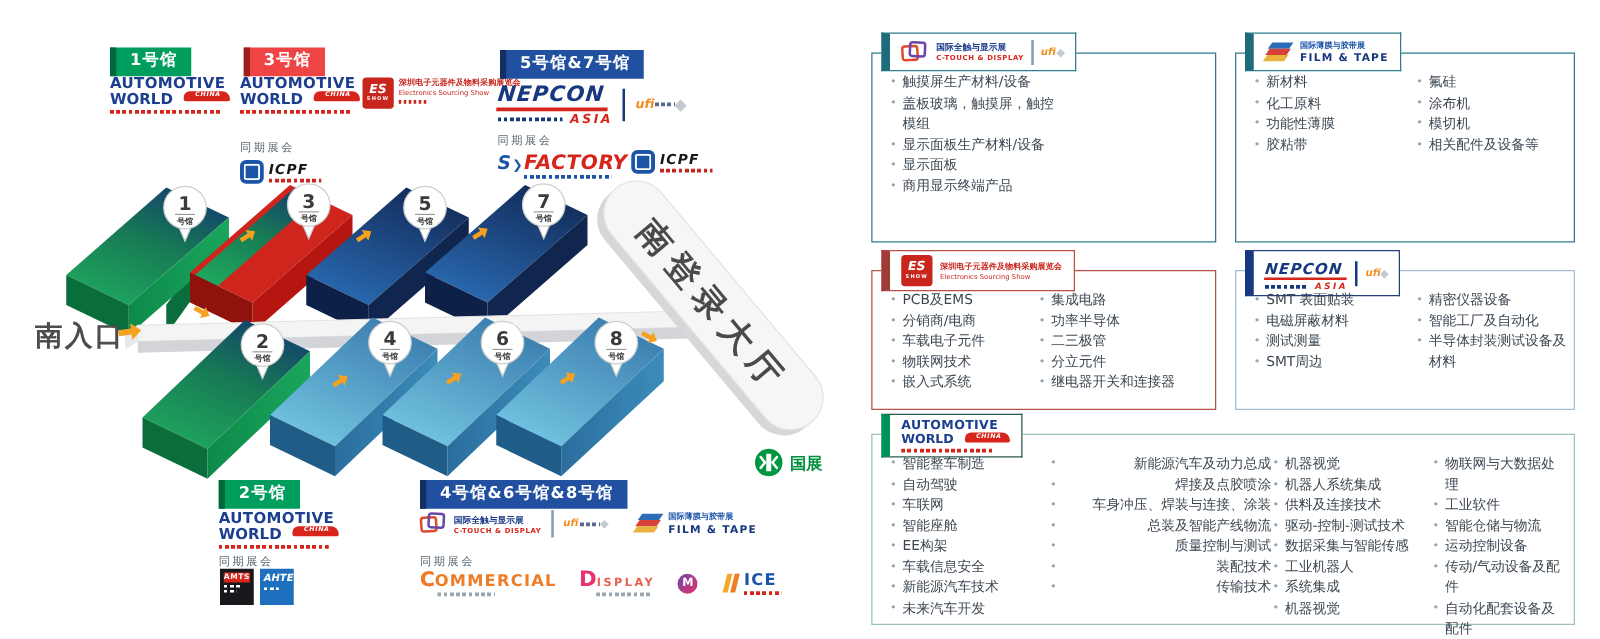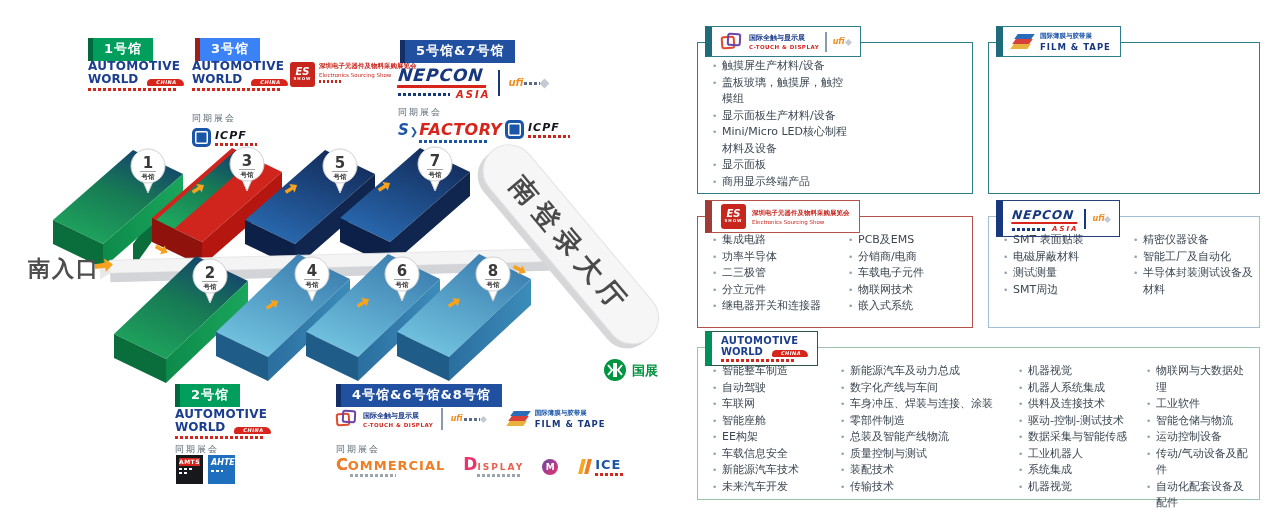--- a/index.html
+++ b/index.html
@@ -5,29 +5,29 @@
   * { box-sizing: border-box; margin: 0; padding: 0; }
   html,body { background:#fff; }
   body { font-family: "DejaVu Sans", "Liberation Sans", sans-serif; }
   #stage { position:relative; width:1280px; height:511px; background:#fff; overflow:hidden; }
 
   
   .badge { position:absolute; color:#fff; font-weight:bold; font-size:13px;
            padding:3px 11px 4px; line-height:1.2; white-space:nowrap;
            border-left:5px solid; letter-spacing:1px; }
   .badge.green { background:#009e5c; border-color:#00683d; }
-  .badge.red   { background:#3b82f6; border-color:#9c1f1a; }
+  .badge.red   { background:#ef4444; border-color:#9c1f1a; }
   .badge.blue  { background:#2150a0; border-color:#142f66; }
 
   
   .abs { position:absolute; }
   .microbar { height:3px; background:repeating-linear-gradient(90deg, currentColor 0 3px, transparent 3px 5px); }
 
   .aw-logo .aw-l1 { font-size:12px; font-weight:900; color:#1c3e8e; letter-spacing:.3px; line-height:1.1; }
-  .aw-logo .aw-l2 { display:flex; align-items:flex-end; gap:9px; font-size:12px; font-weight:900; color:#1c3e8e; line-height:1.1; }
+  .aw-logo .aw-l2 { display:flex; align-items:flex-start; gap:9px; font-size:12px; font-weight:900; color:#1c3e8e; line-height:1.1; }
   .aw-vehicle { background:#d8251c; color:#fff; font-size:5px; font-style:italic; font-weight:bold;
                 padding:1px 7px 1px 9px; border-radius:6px 8px 2px 2px; letter-spacing:.5px; }
   .aw-tag { color:#d8251c; width:88px; margin-top:2px; }
   .aw-logo.small .aw-l1 { font-size:10px; }
   .aw-logo.small .aw-l2 { font-size:10px; }
   .aw-logo.small .aw-tag { width:74px; }
 
   .grp-label { position:absolute; font-size:9px; color:#5a6a75; letter-spacing:2px; }
 
   .es-logo { display:flex; gap:4px; align-items:flex-start; }
@@ -503,66 +503,79 @@
       <span class="ufi small">
         <span class="ufi-text">ufi</span>
         <span class="ufi-diamond"></span>
       </span>
     </div>
     <div class="panel-body">
       <ul style="width:136px;">
           <li>触摸屏生产材料/设备</li>
           <li>盖板玻璃，触摸屏，触控模组</li>
           <li>显示面板生产材料/设备</li>
-          <li>Mini/Micro LED核心制程材料及设备</li>
           <li>显示面板</li>
           <li>商用显示终端产品</li>
         </ul>
     </div>
   </div>
 
   <div class="panel p-teal" style="left:988px; top:42px; width:272px; height:152px;">
     <div class="panel-header">
       <span class="ft-icon">
           <i class="a"></i>
           <i class="b"></i>
           <i class="c"></i>
         </span>
       <span>
         <div class="ft-cn">国际薄膜与胶带展</div>
         <div class="ft-en">FILM &amp; TAPE</div>
       </span>
     </div>
+    <div class="panel-body">
+      <ul style="width:130px;">
+          <li>新材料</li>
+          <li>化工原料</li>
+          <li>功能性薄膜</li>
+          <li>胶粘带</li>
+        </ul>
+      <ul style="flex:1;">
+          <li>氟硅</li>
+          <li>涂布机</li>
+          <li>模切机</li>
+          <li>相关配件及设备等</li>
+        </ul>
+    </div>
   </div>
 
   <div class="panel p-red" style="left:697px; top:216px; width:276px; height:112px;">
     <div class="panel-header">
       <span class="es-chip">
         <span class="es-abbr">ES</span>
         <span class="es-sub">SHOW</span>
       </span>
       <span>
         <div class="es-cn">深圳电子元器件及物料采购展览会</div>
         <div class="es-en">Electronics Sourcing Show</div>
       </span>
     </div>
     <div class="panel-body">
+      <ul style="flex:1;">
+          <li>PCB及EMS</li>
+          <li>分销商/电商</li>
+          <li>车载电子元件</li>
+          <li>物联网技术</li>
+          <li>嵌入式系统</li>
+        </ul>
       <ul style="width:136px;">
           <li>集成电路</li>
           <li>功率半导体</li>
           <li>二三极管</li>
           <li>分立元件</li>
           <li>继电器开关和连接器</li>
-        </ul>
-      <ul style="flex:1;">
-          <li>PCB及EMS</li>
-          <li>分销商/电商</li>
-          <li>车载电子元件</li>
-          <li>物联网技术</li>
-          <li>嵌入式系统</li>
         </ul>
     </div>
   </div>
 
   <div class="panel p-blue" style="left:988px; top:216px; width:272px; height:112px;">
     <div class="panel-header">
       <span class="nepcon small">
         <span class="nep-main">NEPCON</span>
         <span class="nep-row">
             <span class="microbar nep-bar"></span>
@@ -605,25 +618,24 @@
       <ul style="width:128px;">
           <li>智能整车制造</li>
           <li>自动驾驶</li>
           <li>车联网</li>
           <li>智能座舱</li>
           <li>EE构架</li>
           <li>车载信息安全</li>
           <li>新能源汽车技术</li>
           <li>未来汽车开发</li>
         </ul>
-      <ul style="width:178px;">
+      <ul style="width:178px;text-align:right;">
           <li>新能源汽车及动力总成</li>
-          <li>数字化产线与车间</li>
+          <li>焊接及点胶喷涂</li>
           <li>车身冲压、焊装与连接、涂装</li>
-          <li>零部件制造</li>
           <li>总装及智能产线物流</li>
           <li>质量控制与测试</li>
           <li>装配技术</li>
           <li>传输技术</li>
         </ul>
       <ul style="width:128px;">
           <li>机器视觉</li>
           <li>机器人系统集成</li>
           <li>供料及连接技术</li>
           <li>驱动-控制-测试技术</li>

